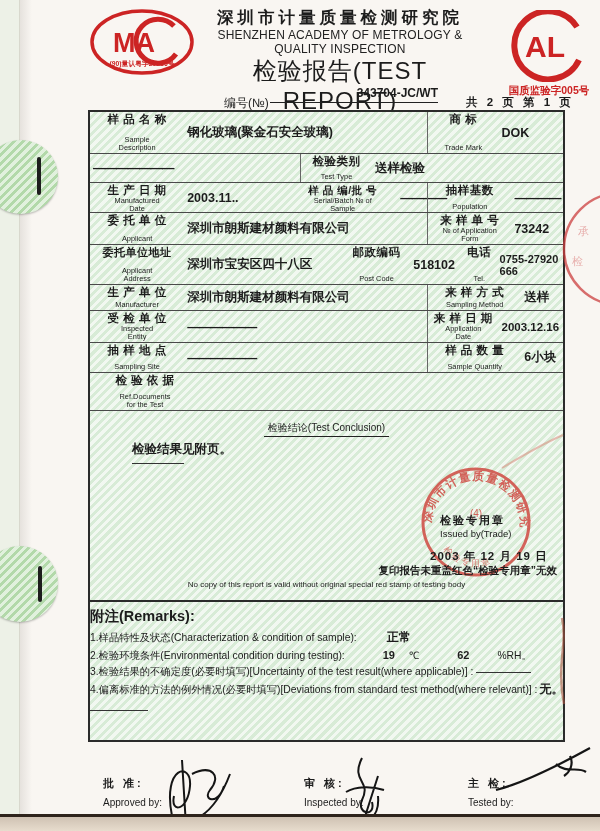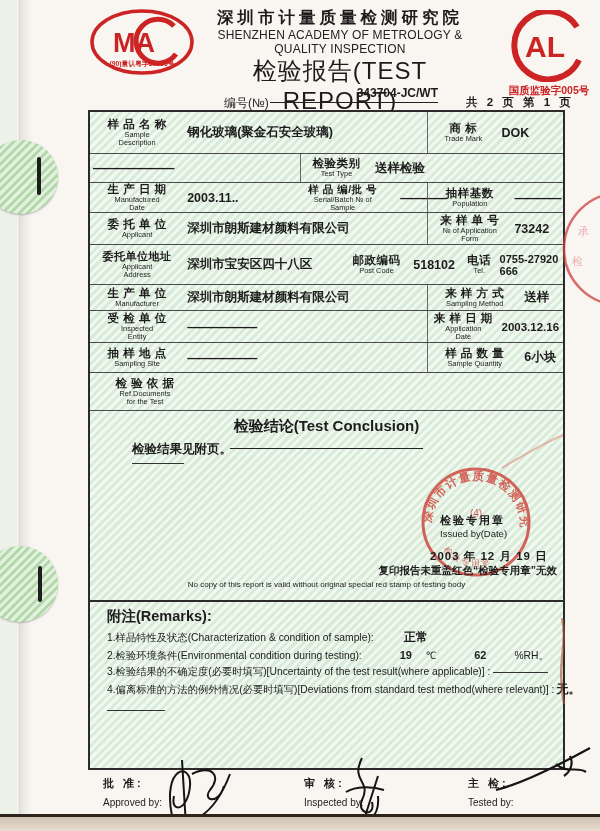--- a/index.html
+++ b/index.html
@@ -39,45 +39,45 @@
   .no-label { position:absolute; left:224px; top:9px; font-size:12px; }
   .no-value { position:absolute; left:270px; top:0; width:168px; text-align:right;
               font-size:12px; font-weight:700; border-bottom:1.5px solid #222; padding-bottom:2px; }
   .pages { position:absolute; left:466px; top:9px; font-size:11.5px; font-weight:700; letter-spacing:3px; }
 
   
   .tbl { position:absolute; left:88px; top:110px; width:477px; border:2px solid #2b2b2b;
          background-color:#e4f1e2;
          background-image:repeating-linear-gradient(135deg, rgba(255,255,255,.5) 0 3px, rgba(193,225,193,.35) 3px 6px); }
   .row { display:flex; border-bottom:1px solid #4a4a4a; align-items:center; }
-  .lab { display:flex; flex-direction:column; justify-content:center; align-items:center; text-align:center; height:100%; padding:1px 1px; }
+  .lab { display:flex; flex-direction:column; justify-content:space-between; align-items:center; text-align:center; height:100%; padding:1px 1px; }
   .lab .cn { font-size:11.5px; font-weight:700; letter-spacing:.5px; line-height:13px; }
   .lab .en { font-size:7.4px; line-height:8.2px; white-space:pre-line; }
   .val { font-size:12.5px; font-weight:700; padding-left:3px; }
   .vline { border-left:1px solid #666; }
   .dashval { font-weight:700; letter-spacing:-1px; }
   .pre { white-space:pre-line; }
 
   
   .concl { position:relative; height:191px; border-bottom:2px solid #2b2b2b; }
   .concl-title { position:absolute; left:0; top:6px; width:100%; text-align:center; }
-  .concl-title span { font-size:15px; font-weight:700; border-bottom:1.5px solid #222; padding:0 4px 14px; }
+  .concl-title span { font-size:10px; font-weight:400; border-bottom:1.5px solid #222; padding:0 4px 3px; }
   .concl-result { position:absolute; left:42px; top:30px; font-size:12.5px; font-weight:700; }
   .concl-dash { position:absolute; left:42px; top:52px; width:52px; border-bottom:1.5px solid #333; }
   .stamp-label { position:absolute; left:350px; top:102px; }
   .stamp-label .cn { font-size:11px; font-weight:700; letter-spacing:2px; }
   .stamp-label .en { font-size:9.5px; }
   .stamp-date { position:absolute; left:340px; top:138px; font-size:11.5px; font-weight:700; letter-spacing:1px; }
   .notice-cn { position:absolute; right:6px; top:153px; font-size:10.5px; font-weight:700; }
   .notice-en { position:absolute; left:0; top:169px; width:100%; text-align:center; font-size:8px; }
   .big-stamp { position:absolute; left:311px; top:36px; opacity:.85; }
   .streak1 { position:absolute; left:407px; top:21px; opacity:.55; }
 
   
-  .remarks { position:relative; height:166px; padding:5px 8px 0 17px; }
+  .remarks { position:relative; height:138px; padding:5px 8px 0 0; }
   .rem-title { font-size:14.5px; font-weight:700; margin-bottom:3px; }
   .rem-line { font-size:10.3px; line-height:16.5px; white-space:nowrap; }
   .rem-line .v1 { font-weight:700; font-size:12px; margin-left:30px; }
   .rem-line .num { font-weight:700; font-size:11px; }
   .rem-line .sp40 { margin-left:38px; } .rem-line .sp14 { margin-left:14px; }
   .rem-line .sp30 { margin-left:28px; }
   .rem-line .dash3 { display:inline-block; width:55px; border-bottom:1.2px solid #333; vertical-align:middle; }
   .rem-cont { margin-top:12px; width:58px; border-bottom:1.5px solid #333; }
   .streak2 { position:absolute; left:460px; top:12px; opacity:.6; }
 
@@ -275,21 +275,21 @@
         <text font-size="9" fill="#cf4a42" font-family="Liberation Sans, sans-serif" letter-spacing="2" opacity=".8">
           <textPath href="#ringBot" startOffset="8">检验专用章</textPath>
         </text>
       </svg>
       <svg class="streak1" width="70" height="40" viewBox="0 0 70 40">
         <path d="M5 36 C 25 24, 45 12, 66 3" stroke="#d98a7c" stroke-width="2" fill="none"></path>
       </svg>
 
       <div class="stamp-label">
         <div class="cn">检验专用章</div>
-        <div class="en">Issued by(Date)</div>
+        <div class="en">Issued by(Trade)</div>
       </div>
       <div class="stamp-date">2003 年 12 月 19 日</div>
       <div class="notice-cn">复印报告未重盖红色“检验专用章”无效</div>
       <div class="notice-en">No copy of this report is valid without original special red stamp of testing body</div>
     </div>
 
     <div class="remarks">
       <div class="rem-title">附注(Remarks):</div>
       <div class="rem-line">
         <span>1.样品特性及状态(Characterization &amp; condition of sample):</span><span class="v1">正常</span>

